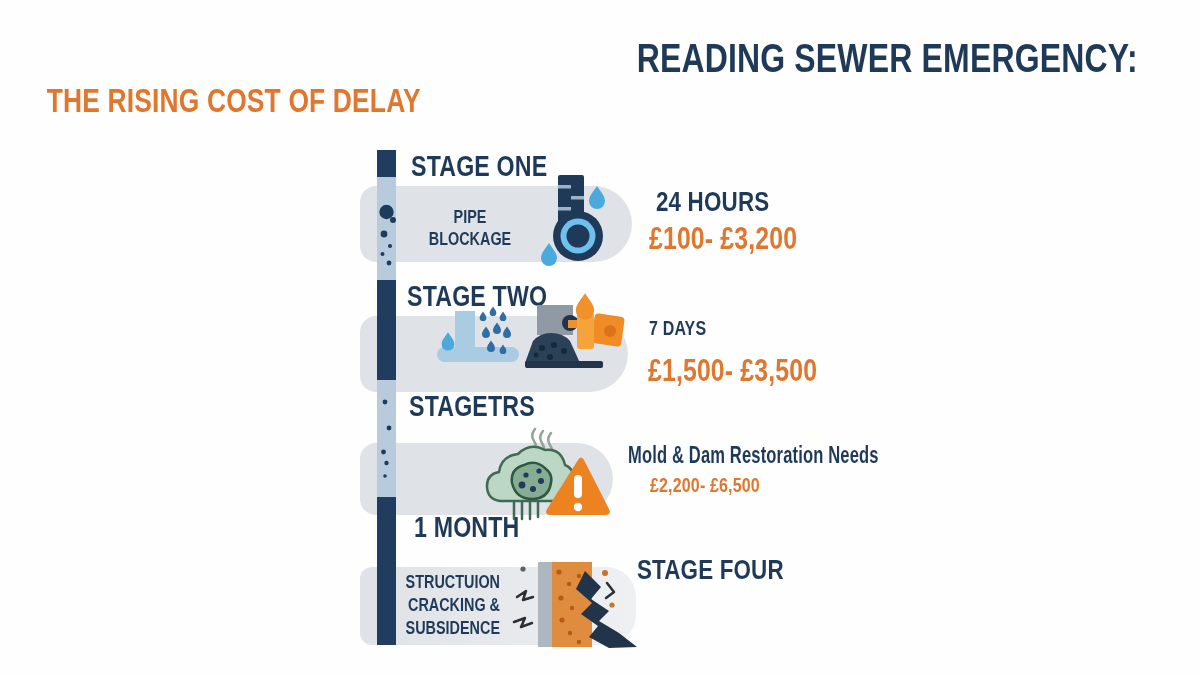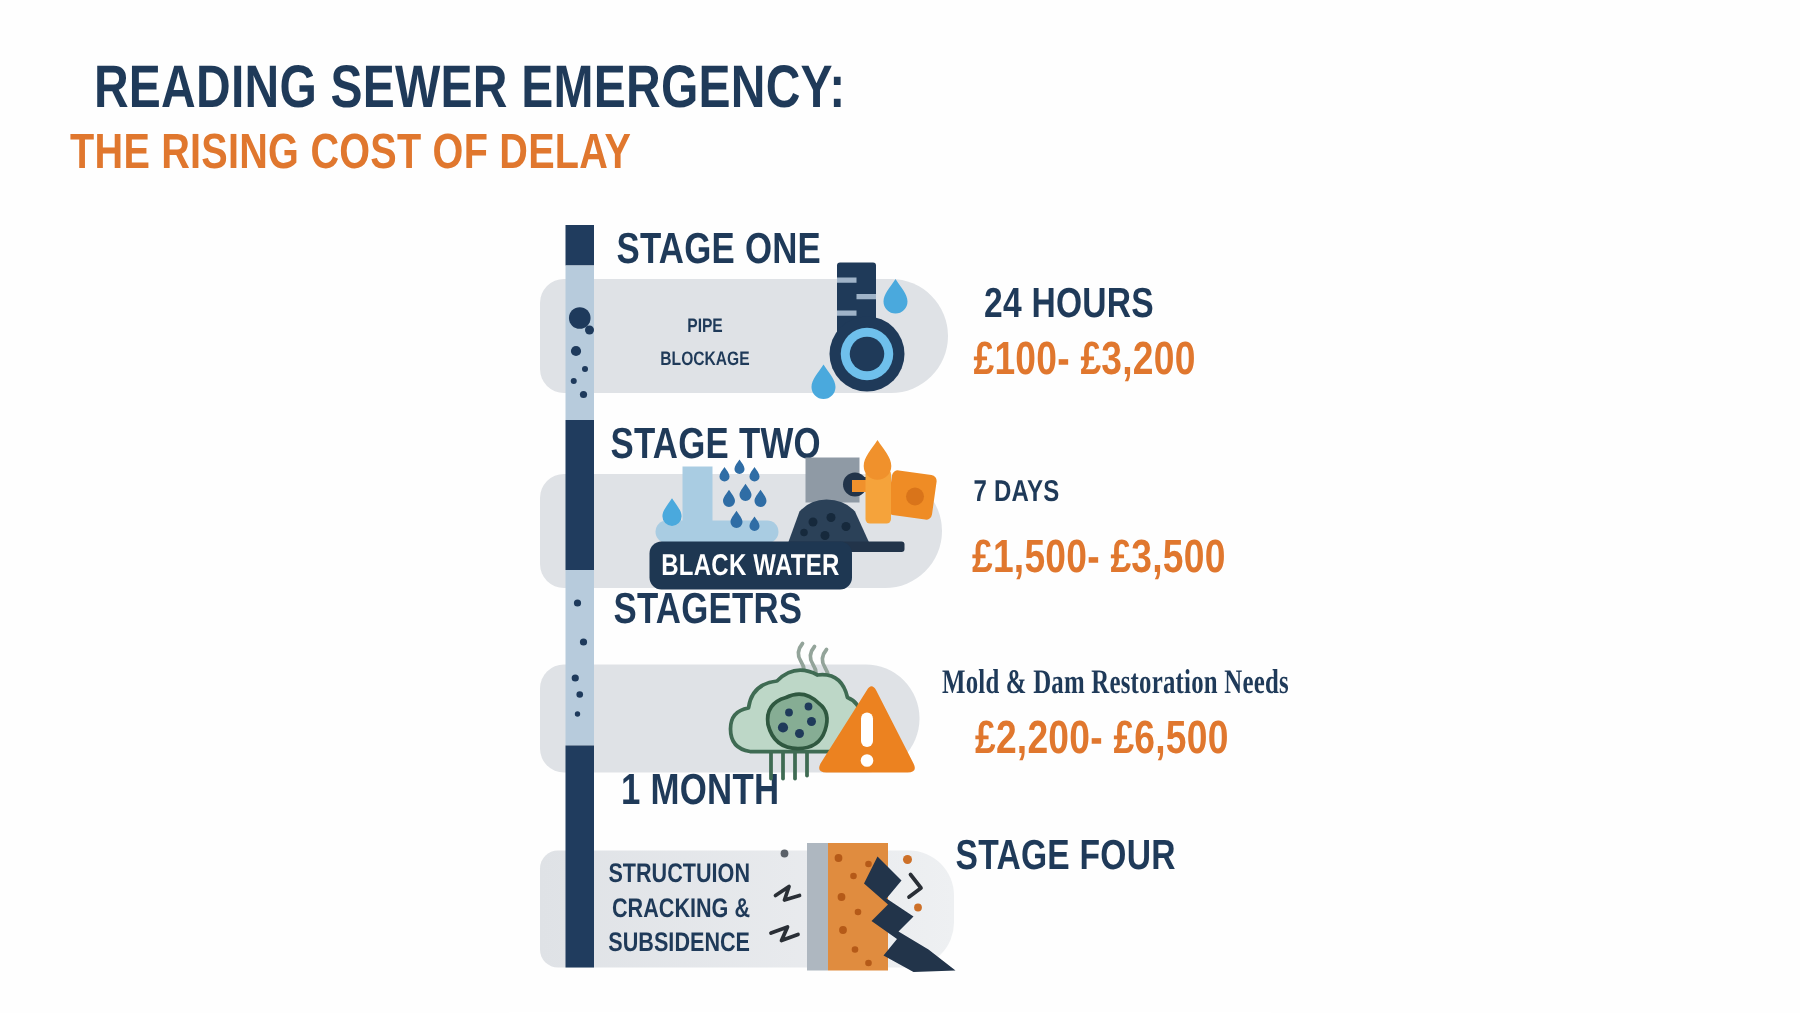--- a/index.html
+++ b/index.html
@@ -8,21 +8,21 @@
   .abs{position:absolute;}
   
   .cond{display:inline-block;font-weight:700;white-space:nowrap;
         transform:scaleX(.8);transform-origin:left center;letter-spacing:.2px;}
   .cond-c{display:inline-block;font-weight:700;white-space:nowrap;
         transform:scaleX(.8);transform-origin:center center;letter-spacing:.2px;}
   .navy{color:#1f3a59;}
   .orange{color:#e0772e;}
 
   
-  .title-wrap{left:0;right:0;top:36px;text-align:left;}
+  .title-wrap{left:0;right:0;top:36px;text-align:right;}
   .title-l1{font-size:40px;}
   .title-wrap2{left:0;right:0;top:82px;}
   .title-l2{font-size:33px;}
 
   
   .band{background:#dfe2e6;z-index:1;}
   .band-1{left:360px;top:186px;width:272px;height:76px;border-radius:16px 38px 38px 16px;}
   .band-2{left:360px;top:316px;width:268px;height:76px;border-radius:16px 38px 38px 16px;}
   .band-3{left:360px;top:443px;width:253px;height:72px;border-radius:16px 36px 36px 16px;}
   .band-4{left:360px;top:567px;width:276px;height:78px;border-radius:12px 30px 30px 12px;
@@ -37,38 +37,38 @@
 
   
   .s-heading{z-index:4;font-size:29px;}
   .s1-heading{left:411px;top:150px;}
   .s2-heading{left:407px;top:280px;}
   .s3-heading{left:409px;top:390px;}
   .s4-heading{left:414px;top:511px;}
 
   
   .band-label{z-index:4;color:#1f3a59;text-align:center;}
-  .s1-label{left:402px;top:206px;width:136px;font-size:13px;line-height:22px;}
+  .s1-label{left:402px;top:206px;width:136px;font-size:18px;line-height:22px;}
   .s4-label{left:404px;top:571px;width:120px;font-size:18px;line-height:23px;text-align:right;}
   .band-label .line{display:block;font-weight:700;transform:scaleX(.8);transform-origin:center center;white-space:nowrap;}
   .s4-label .line{transform-origin:left center;}
 
   
   .badge{left:433px;top:361px;width:135px;height:32px;background:#1e3752;border-radius:8px;
          z-index:6;display:flex;align-items:center;justify-content:center;color:#ffffff;font-size:20px;}
 
   
   .r-txt{z-index:4;}
   .s1-dur{left:656px;top:186px;font-size:28px;}
   .s1-cost{left:649px;top:221px;font-size:31px;}
   .s2-dur{left:649px;top:317px;font-size:20px;}
   .s2-cost{left:648px;top:353px;font-size:31px;}
-  .s3-dur{left:628px;top:442px;font-size:23px;font-family:Liberation Serif, serif;}
+  .s3-dur{left:628px;top:442px;font-size:23px;}
   .s3-dur .cond{transform:scaleX(.72);}
-  .s3-cost{left:650px;top:474px;font-size:31px;}
+  .s3-cost{left:650px;top:474px;font-size:20px;}
   .s4-dur{left:637px;top:554px;font-size:28px;}
   .s4-cost{left:637px;top:588px;font-size:31px;}
 
   
   .icon-svg{z-index:5;}
   .icon-1{left:528px;top:172px;}
   .icon-2{left:430px;top:293px;}
   .icon-3{left:478px;top:423px;}
   .icon-4{left:505px;top:557px;}
 </style>
@@ -165,23 +165,20 @@
         <circle cx="106" cy="62" r="2.5"></circle>
       <circle cx="120" cy="64" r="3"></circle>
     </g>
     <rect x="95" y="68" width="78" height="7" rx="2" fill="#22344a"></rect>
     <rect x="138" y="27" width="14" height="8" fill="#f0912c"></rect>
     <rect x="163" y="22" width="30" height="30" rx="4" fill="#ef8c25" transform="rotate(8 178 37)"></rect>
     <circle cx="180" cy="38" r="6" fill="#d9741a"></circle>
     <rect x="147" y="20" width="17" height="36" rx="3" fill="#f5a33b"></rect>
     <path transform="translate(155,13) scale(1.15)" fill="#f0912c" d="M0,-11 C3.5,-5.5 8,-1 8,4 A8,8 0 1,1 -8,4 C-8,-1 -3.5,-5.5 0,-11 Z"></path>
   </svg>
-  <div class="abs badge">
-    <span class="cond-c">BLACK WATER</span>
-  </div>
   <div class="abs r-txt s2-dur">
     <span class="cond navy">7 DAYS</span>
   </div>
   <div class="abs r-txt s2-cost">
     <span class="cond orange">£1,500- £3,500</span>
   </div>
 
   <div class="abs s-heading s3-heading">
     <span class="cond navy">STAGETRS</span>
   </div>

